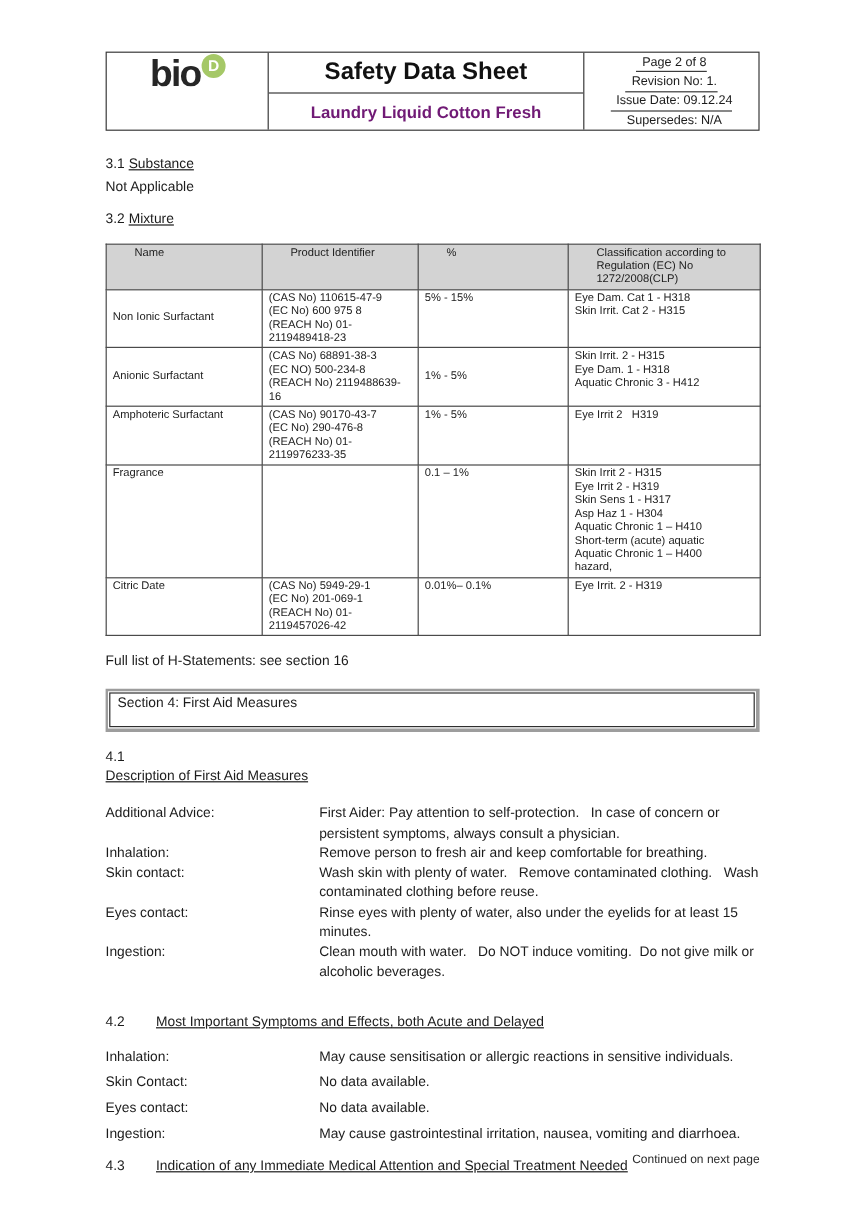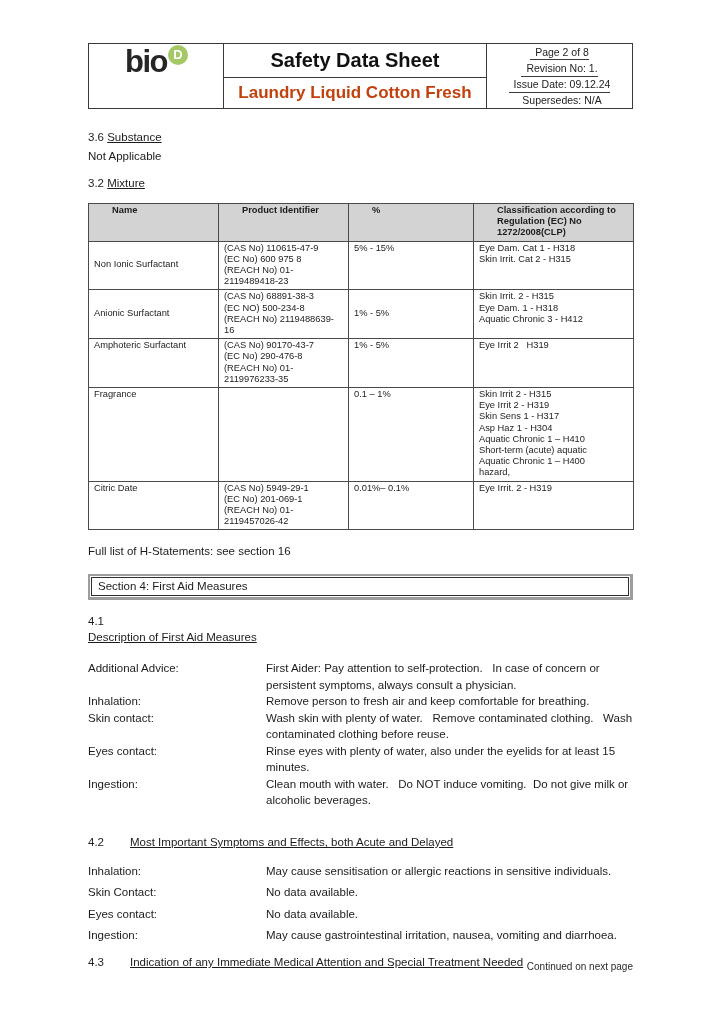--- a/index.html
+++ b/index.html
@@ -10,47 +10,47 @@
   
   .doc-header{margin-top:43px;display:flex;border:1px solid #3a3a3a;height:66px;box-sizing:border-box;background:#fff;}
   .logo-cell{width:134px;border-right:1px solid #3a3a3a;display:flex;justify-content:center;}
   .logo-text{font-size:31px;font-weight:bold;color:#262626;letter-spacing:-1.5px;line-height:1;position:relative;top:2px;}
   .logo-sup{display:inline-flex;align-items:center;justify-content:center;width:20px;height:20px;border-radius:50%;
             background:#a5c867;color:#ffffff;font-size:13px;font-weight:bold;letter-spacing:0;
             position:relative;top:-13px;left:1px;}
   .title-cell{flex:1;display:flex;flex-direction:column;border-right:1px solid #3a3a3a;}
   .title-row{height:33px;border-bottom:1px solid #3a3a3a;display:flex;align-items:center;justify-content:center;
              font-size:20px;font-weight:bold;color:#111;}
-  .subtitle-row{flex:1;display:flex;align-items:center;justify-content:center;font-size:17px;font-weight:bold;color:#c2410c;}
+  .subtitle-row{flex:1;display:flex;align-items:center;justify-content:center;font-size:14px;font-weight:bold;color:#701a75;}
   .meta-cell{width:145px;display:flex;flex-direction:column;font-size:10.5px;box-sizing:border-box;align-items:center;}
   .meta-row{flex:1;display:flex;align-items:center;padding-left:5px;border-bottom:1px solid #3a3a3a;}
   .meta-row:last-child{border-bottom:none;}
 
   
   .h-row{font-size:11.5px;line-height:16px;}
   .s31{margin-top:20px;}
   .plain-line{font-size:11.5px;line-height:16px;margin-top:3px;}
   .s32{margin-top:11px;}
   .u{text-decoration:underline;}
 
   
   .mix-table{margin-top:12px;width:545px;border-collapse:collapse;table-layout:fixed;
              font-size:9.3px;line-height:11.2px;}
   .mix-table th,.mix-table td{border:1px solid #4a4a4a;padding:1px 5px 2px;text-align:left;vertical-align:top;
              word-wrap:break-word;}
-  .mix-table th{background:#d3d3d3;font-weight:bold;padding-left:23px;}
+  .mix-table th{background:#d3d3d3;font-weight:normal;padding-left:23px;}
   .v-mid{vertical-align:middle !important;}
   .cell-line{white-space:pre-wrap;}
 
   
   .note{margin-top:13px;font-size:11.5px;line-height:16px;}
 
   
   .sec-box-outer{margin-top:15px;border:2px solid #9d9d9d;border-right-width:3px;border-bottom-width:3px;padding:1px;}
-  .sec-box-inner{border:1px solid #2f2f2f;padding:2px 6px 3px;font-size:11.5px;}
+  .sec-box-inner{border:1px solid #2f2f2f;padding:2px 6px 13px;font-size:11.5px;}
 
   
   .sub-heading{display:flex;font-size:11.5px;line-height:16px;}
   .sub-heading .num{width:42px;flex-shrink:0;}
   .sh-41{margin-top:13px;flex-direction:column;}
   .sh-42{margin-top:25px;}
   .sh-43{margin-top:10px;}
 
   
   .entries{margin-top:15px;font-size:11.5px;line-height:16.5px;}
@@ -78,21 +78,21 @@
         <div class="subtitle-row">Laundry Liquid Cotton Fresh</div>
       </div>
       <div class="meta-cell">
         <div class="meta-row">Page 2 of 8</div>
         <div class="meta-row">Revision No: 1.</div>
         <div class="meta-row">Issue Date: 09.12.24</div>
         <div class="meta-row">Supersedes: N/A</div>
       </div>
     </div>
 
-    <div class="h-row s31"><span>3.6</span>&nbsp;<span class="u">Substance</span></div>
+    <div class="h-row s31"><span>3.1</span>&nbsp;<span class="u">Substance</span></div>
     <div class="plain-line">Not Applicable</div>
     <div class="h-row s32"><span>3.2</span>&nbsp;<span class="u">Mixture</span></div>
 
     <table class="mix-table">
       <colgroup>
           <col style="width:130px">
           <col style="width:130px">
           <col style="width:125px">
           <col style="width:160px">
         </colgroup>

